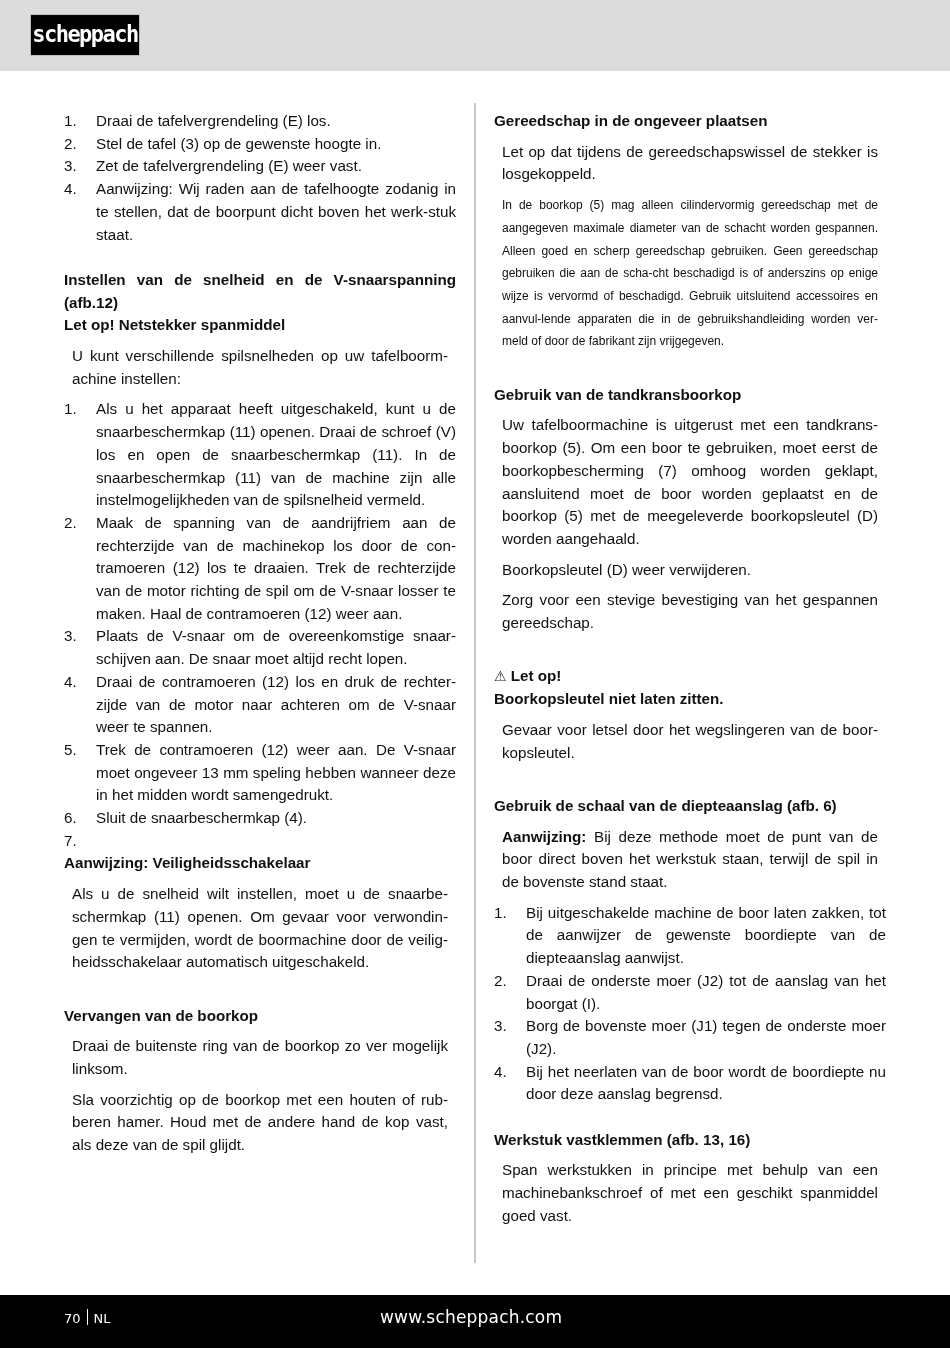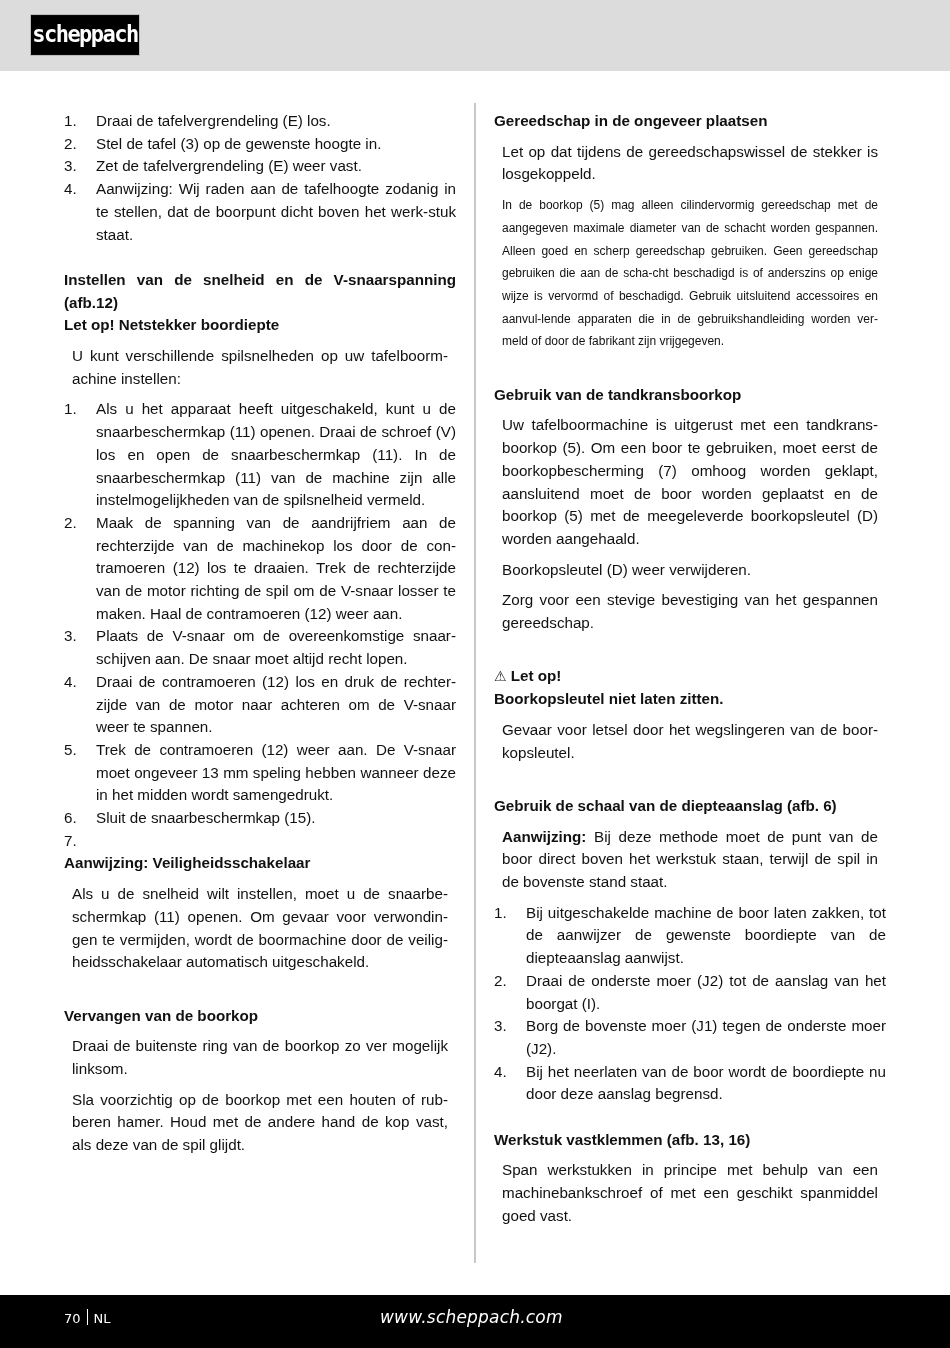--- a/index.html
+++ b/index.html
@@ -40,21 +40,21 @@
   .footer {
     position: absolute; left: 0; top: 1295px; width: 950px; height: 53px;
     background: #000; color: #fff;
     font-family: "DejaVu Sans", sans-serif;
   }
   .pagenum {
     position: absolute; left: 64px; top: 14px; font-size: 13px;
   }
   .pagenum .sep { display: inline-block; width: 1px; height: 16px; background: #fff; margin: 0 6px; vertical-align: -2px; }
   .site {
-    position: absolute; left: 380px; top: 12px; font-size: 17px; letter-spacing: 0.2px; font-style: italic;
+    position: absolute; left: 380px; top: 12px; font-size: 17px; letter-spacing: 0.2px;
   }
   .warn-icon { font-weight: normal; font-size: 14px; }
 </style>
 </head>
 <body>
 
 <div class="header">
   <div class="logo">scheppach</div>
 </div>
 
@@ -66,29 +66,29 @@
       <li><span class="num">1.</span><span>Draai de tafelvergrendeling (E) los.</span></li>
       <li><span class="num">2.</span><span>Stel de tafel (3) op de gewenste hoogte in.</span></li>
       <li><span class="num">3.</span><span>Zet de tafelvergrendeling (E) weer vast.</span></li>
       <li><span class="num">4.</span><span>Aanwijzing: Wij raden aan de tafelhoogte zodanig in te stellen, dat de boorpunt dicht boven het werk-stuk staat.</span></li>
     </ol>
   </div>
   <div class="gap"></div>
 
   <div>
     <div class="h">Instellen van de snelheid en de V-snaarspanning (afb.12)</div>
-    <div class="h">Let op! Netstekker boordiepte</div>
+    <div class="h">Let op! Netstekker spanmiddel</div>
     <p class="p">U kunt verschillende spilsnelheden op uw tafelboorm-achine instellen:</p>
     <ol class="steps">
       <li><span class="num">1.</span><span>Als u het apparaat heeft uitgeschakeld, kunt u de snaarbeschermkap (11) openen. Draai de schroef (V) los en open de snaarbeschermkap (11). In de snaarbeschermkap (11) van de machine zijn alle instelmogelijkheden van de spilsnelheid vermeld.</span></li>
       <li><span class="num">2.</span><span>Maak de spanning van de aandrijfriem aan de rechterzijde van de machinekop los door de con-tramoeren (12) los te draaien. Trek de rechterzijde van de motor richting de spil om de V-snaar losser te maken. Haal de contramoeren (12) weer aan.</span></li>
       <li><span class="num">3.</span><span>Plaats de V-snaar om de overeenkomstige snaar-schijven aan. De snaar moet altijd recht lopen.</span></li>
       <li><span class="num">4.</span><span>Draai de contramoeren (12) los en druk de rechter-zijde van de motor naar achteren om de V-snaar weer te spannen.</span></li>
       <li><span class="num">5.</span><span>Trek de contramoeren (12) weer aan. De V-snaar moet ongeveer 13 mm speling hebben wanneer deze in het midden wordt samengedrukt.</span></li>
-      <li><span class="num">6.</span><span>Sluit de snaarbeschermkap (15).</span></li>
+      <li><span class="num">6.</span><span>Sluit de snaarbeschermkap (4).</span></li>
       <li><span class="num">7.</span></li>
     </ol>
   </div>
   <div class="gap"></div>
 
   <div>
     <div class="h">Aanwijzing: Veiligheidsschakelaar</div>
     <p class="p">Als u de snelheid wilt instellen, moet u de snaarbe-schermkap (11) openen. Om gevaar voor verwondin-gen te vermijden, wordt de boormachine door de veilig-heidsschakelaar automatisch uitgeschakeld.</p>
   </div>
   <div class="gap"></div>

